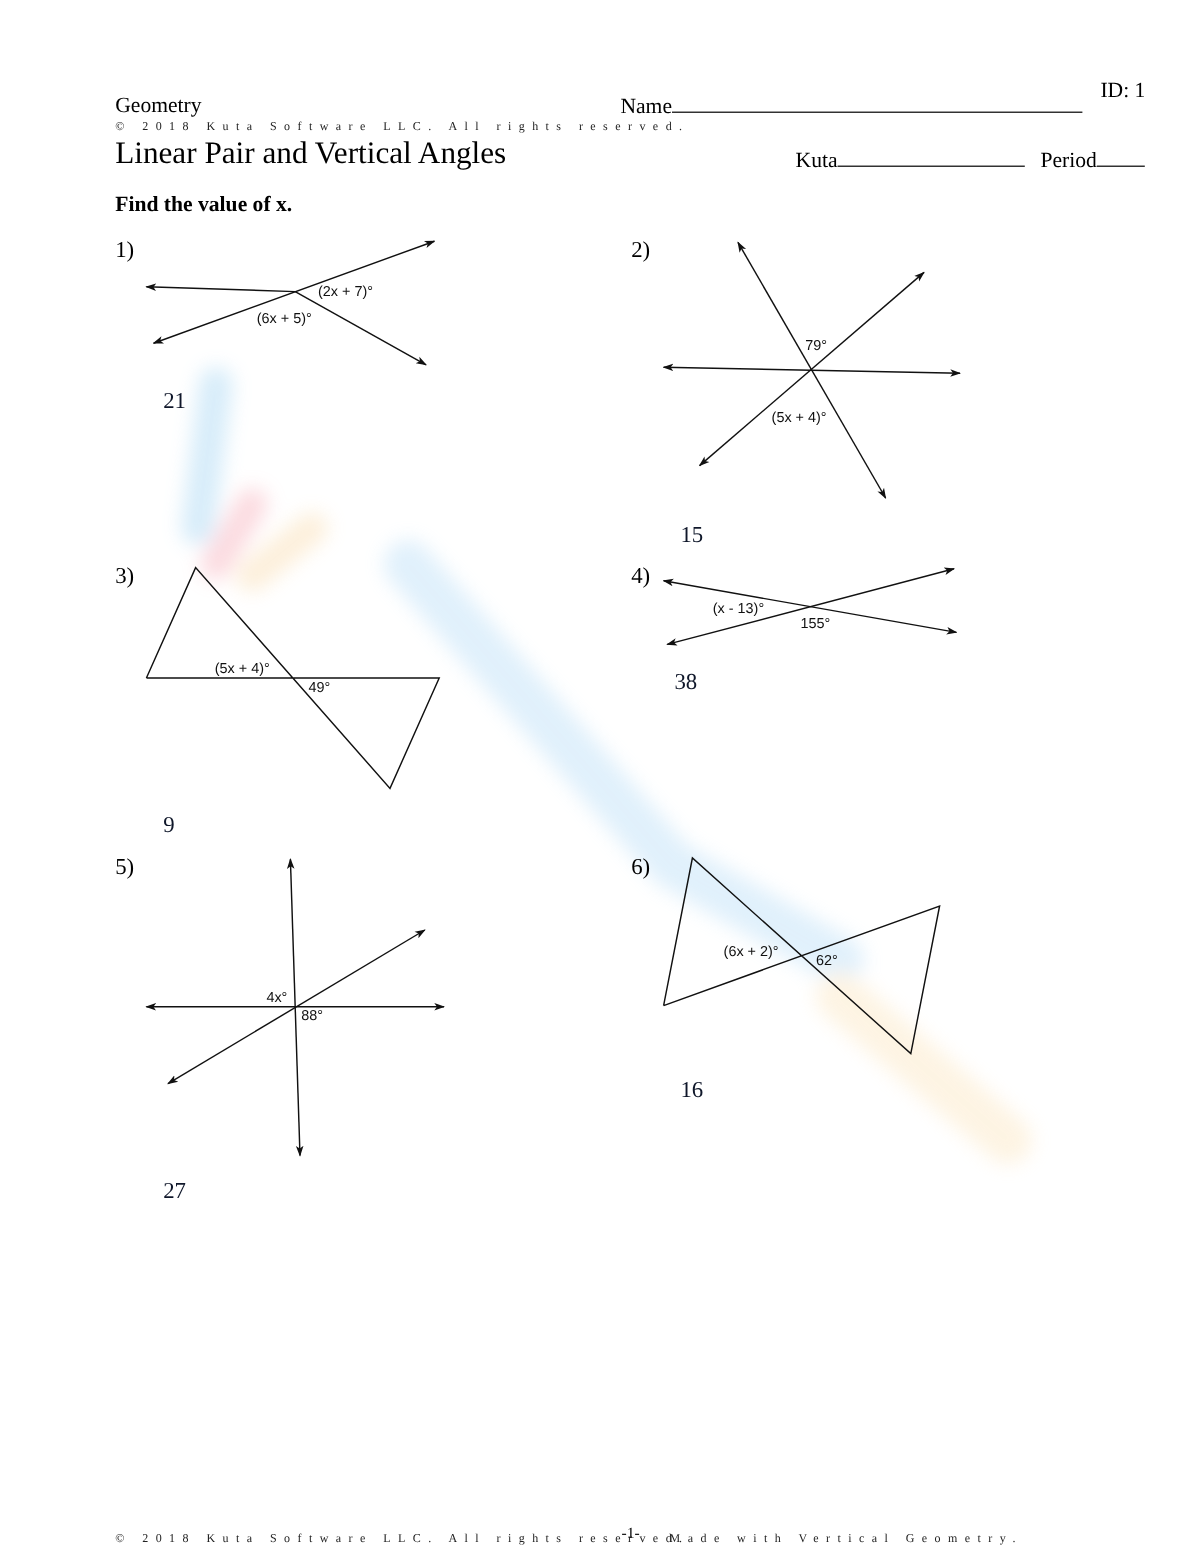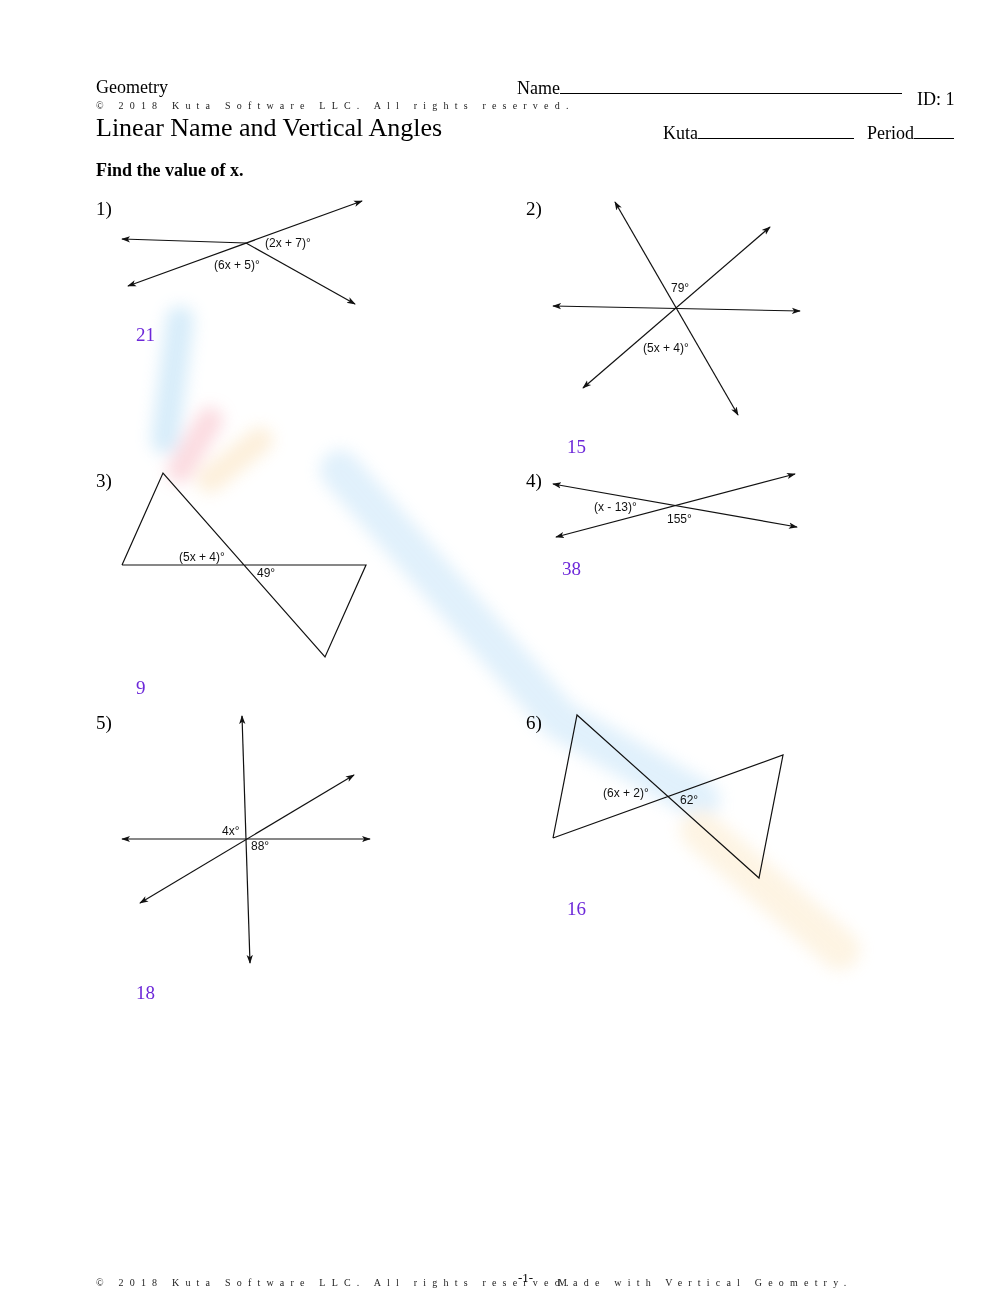--- a/index.html
+++ b/index.html
@@ -8,21 +8,21 @@
       background: #ffffff;
       font-family: "Liberation Serif", "DejaVu Serif", serif;
       color: #000;
     }
     .abs { position: absolute; white-space: nowrap; margin-top: 13px; }
     .hdr { font-size: 18px; }
     .title { font-size: 26px; }
     .copy { font-size: 10px; letter-spacing: 6.2px; color: #222; }
     .instr { font-size: 18px; font-weight: bold; }
     .qnum { font-size: 19px; }
-    .answer { font-size: 19px; color: #6d28d9; }
+    .answer { font-size: 19px; color: #0f172a; }
     .blank { display: inline-block; border-bottom: 1px solid #000; height: 16px; vertical-align: baseline; }
     svg.diagram { position: absolute; left: 0; top: 0; overflow: visible; }
     .lbl { font-family: "Liberation Sans", "DejaVu Sans", sans-serif; font-size: 12px; fill: #111; }
     .watermark { position: absolute; left: 0; top: 0; pointer-events: none; }
   </style>
 </head>
 <body>
 
 <svg class="watermark" width="1000" height="1294" viewBox="0 0 1000 1294">
   <defs>
@@ -37,44 +37,44 @@
     <line x1="340" y1="470" x2="560" y2="720" stroke="#a8d6f5" stroke-width="40" stroke-linecap="round"></line>
     <line x1="560" y1="720" x2="700" y2="800" stroke="#a8d6f5" stroke-width="40" stroke-linecap="round"></line>
     <line x1="700" y1="830" x2="840" y2="950" stroke="#fbe0b0" stroke-width="40" stroke-linecap="round"></line>
   </g>
 </svg>
 
 <div class="abs hdr" style="left:96px; top:64px;">Geometry</div>
 <div class="abs hdr" style="left:517px; top:64px;">
   <span>Name</span><span class="blank" style="width:342px;"></span>
 </div>
-<div class="abs hdr" style="left:917px; top:76px;">ID: 1</div>
+<div class="abs hdr" style="left:917px; top:52px;">ID: 1</div>
 <div class="abs copy" style="left:96px; top:87px;">© 2018 Kuta Software LLC. All rights reserved.</div>
-<div class="abs title" style="left:96px; top:100px;">Linear Name and Vertical Angles</div>
+<div class="abs title" style="left:96px; top:100px;">Linear Pair and Vertical Angles</div>
 <div class="abs hdr" style="left:663px; top:109px;">
   <span>Kuta</span><span class="blank" style="width:156px;"></span>
 </div>
 <div class="abs hdr" style="left:867px; top:109px;">
   <span>Period</span><span class="blank" style="width:40px;"></span>
 </div>
 
 <div class="abs instr" style="left:96px; top:147px;">Find the value of x.</div>
 
 <div class="abs qnum" style="left:96px; top:185px;">1)</div>
 <div class="abs qnum" style="left:526px; top:185px;">2)</div>
 <div class="abs qnum" style="left:96px; top:457px;">3)</div>
 <div class="abs qnum" style="left:526px; top:457px;">4)</div>
 <div class="abs qnum" style="left:96px; top:699px;">5)</div>
 <div class="abs qnum" style="left:526px; top:699px;">6)</div>
 
 <div class="abs answer" style="left:136px; top:311px;">21</div>
 <div class="abs answer" style="left:567px; top:423px;">15</div>
 <div class="abs answer" style="left:136px; top:664px;">9</div>
 <div class="abs answer" style="left:562px; top:545px;">38</div>
-<div class="abs answer" style="left:136px; top:969px;">18</div>
+<div class="abs answer" style="left:136px; top:969px;">27</div>
 <div class="abs answer" style="left:567px; top:885px;">16</div>
 
 <svg class="diagram" width="1000" height="1294" viewBox="0 0 1000 1294">
   <defs>
     <marker id="arr" viewBox="0 0 10 10" refX="9" refY="5" markerWidth="9" markerHeight="9" orient="auto-start-reverse" markerUnits="userSpaceOnUse">
       <path d="M0,1.5 L10,5 L0,8.5 L2.5,5 Z" fill="#111"></path>
     </marker>
   </defs>
 
   <g stroke="#111" stroke-width="1.2" fill="none">

